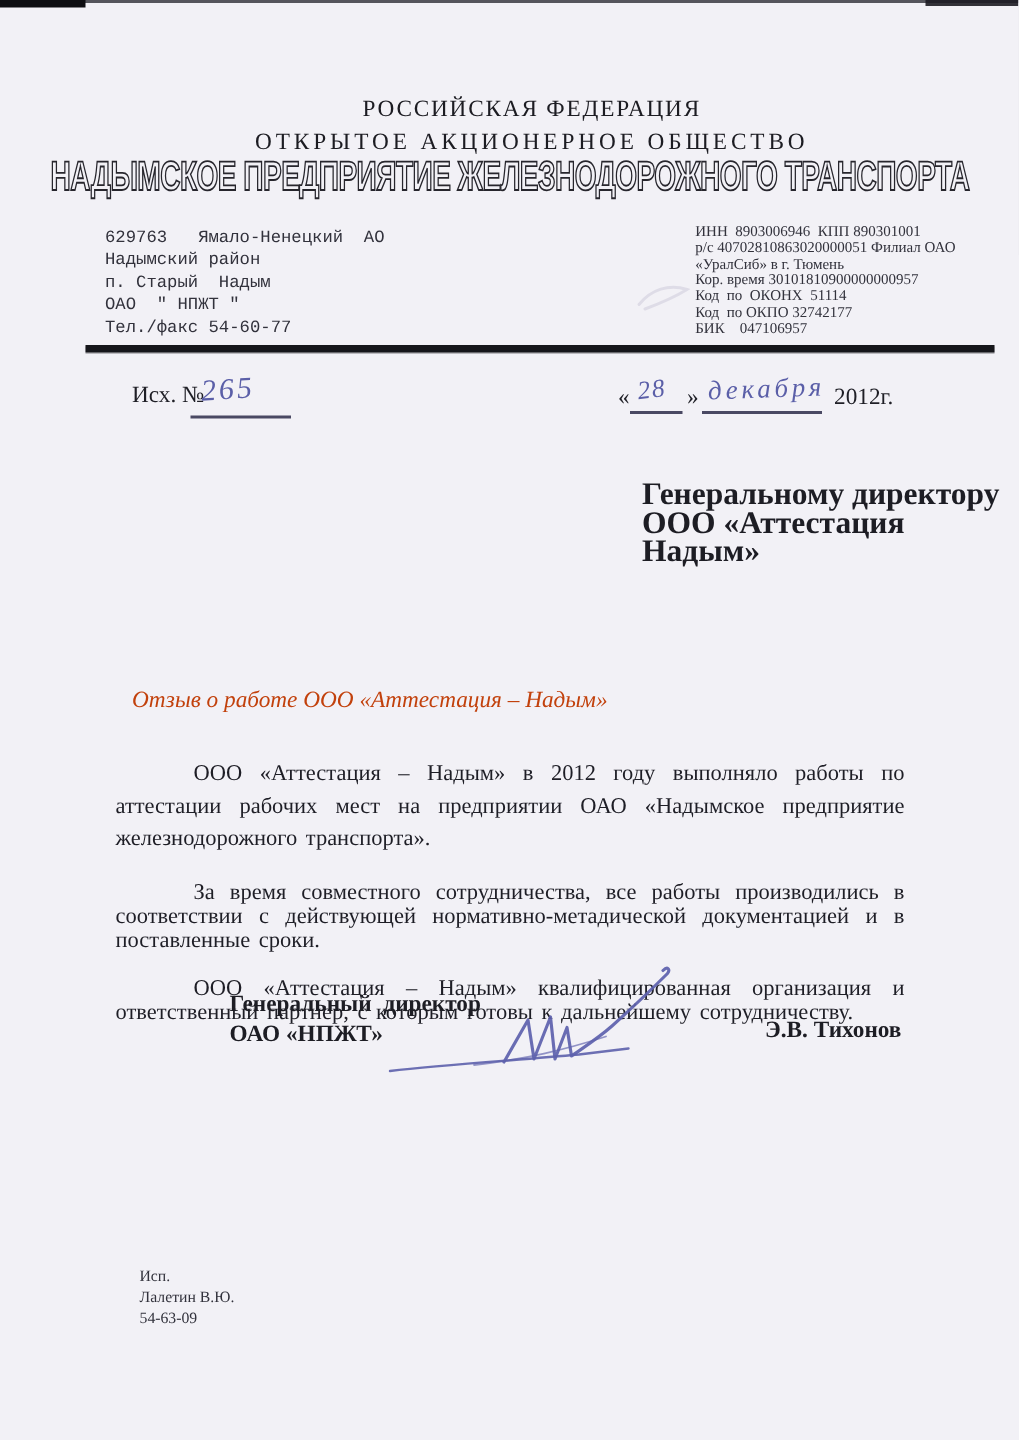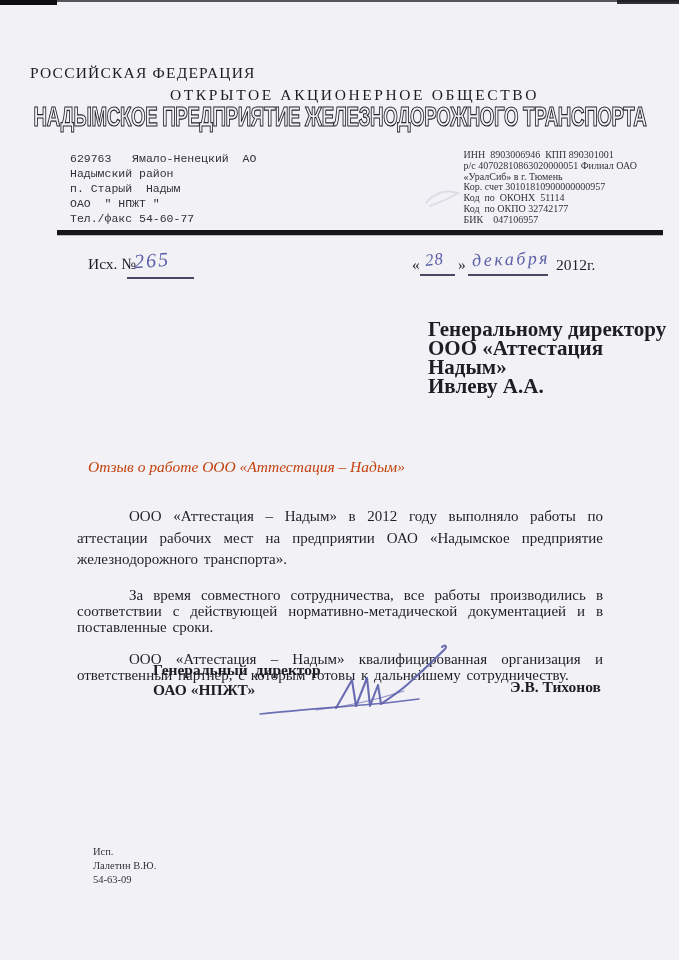--- a/index.html
+++ b/index.html
@@ -14,21 +14,21 @@
   }
   .abs{position:absolute;}
   .noselect{user-select:none;}
 
   
   .top-line{left:0;top:0;width:679px;height:2px;background:#3a3941;opacity:.85;}
   .top-left-blob{left:0;top:0;width:57px;height:5px;background:#0e0e12;}
   .top-right-blob{left:617px;top:0;width:62px;height:4px;background:#1d1c24;opacity:.9;}
 
   
-  .hdr-line1{left:30px;top:64px;width:649px;text-align:left;
+  .hdr-line1{left:30px;top:64px;width:649px;text-align:center;
     font-size:15.5px;letter-spacing:1.2px;color:#1c1c22;}
   .hdr-line2{left:30px;top:86px;width:649px;text-align:center;
     font-size:15.5px;letter-spacing:2.6px;color:#1c1c22;}
   .org-title{
     left:50%;top:101px;transform:translateX(-50%) scaleX(.72) scaleY(1.06);
     transform-origin:center top;white-space:nowrap;
     font-family:"Liberation Sans", sans-serif;font-weight:700;font-size:26px;
     letter-spacing:-.5px;color:rgba(242,241,246,.15);
     -webkit-text-stroke:1.15px #27262d;
   }
@@ -103,21 +103,21 @@
     <div>Надымский район</div>
     <div>п. Старый  Надым</div>
     <div>ОАО  " НПЖТ "</div>
     <div>Тел./факс 54-60-77</div>
   </div>
 
   <div class="abs requisites">
     <div>ИНН  8903006946  КПП 890301001</div>
     <div>р/с 40702810863020000051 Филиал ОАО</div>
     <div>«УралСиб» в г. Тюмень</div>
-    <div>Кор. счет 30101810900000000957</div>
+    <div>Кор. время 30101810900000000957</div>
     <div>Код  по  ОКОНХ  51114</div>
     <div>Код  по ОКПО 32742177</div>
     <div>БИК    047106957</div>
   </div>
 
   <svg class="abs pencil-svg" width="55" height="32" viewBox="0 0 55 32">
     <path d="M8 20 C16 10 28 6 40 10 C32 15 20 20 12 23" fill="none" stroke="#cfccdb" stroke-width="2" stroke-linecap="round"></path>
   </svg>
 
   <div class="abs divider"></div>
@@ -130,21 +130,20 @@
   <div class="abs date-day">28</div>
   <div class="abs date-day-line"></div>
   <div class="abs q-close">»</div>
   <div class="abs date-month">декабря</div>
   <div class="abs date-month-line"></div>
   <div class="abs date-year">2012г.</div>
 
   <div class="abs addressee">
     <div>Генеральному директору</div>
     <div>ООО «Аттестация Надым»</div>
-    <div>Ивлеву А.А.</div>
   </div>
 
   <div class="abs subject">Отзыв о работе ООО «Аттестация – Надым»</div>
 
   <div class="abs body-text">
     <p class="first">ООО «Аттестация – Надым» в 2012 году выполняло работы по аттестации рабочих мест на предприятии ОАО «Надымское предприятие железнодорожного транспорта».</p>
     <p class="tight">За время совместного сотрудничества, все работы производились в соответствии с действующей  нормативно-метадической  документацией и в поставленные сроки.</p>
     <p class="tight">ООО «Аттестация – Надым» квалифицированная организация и ответственный партнер, с которым готовы к дальнейшему сотрудничеству.</p>
   </div>
 

